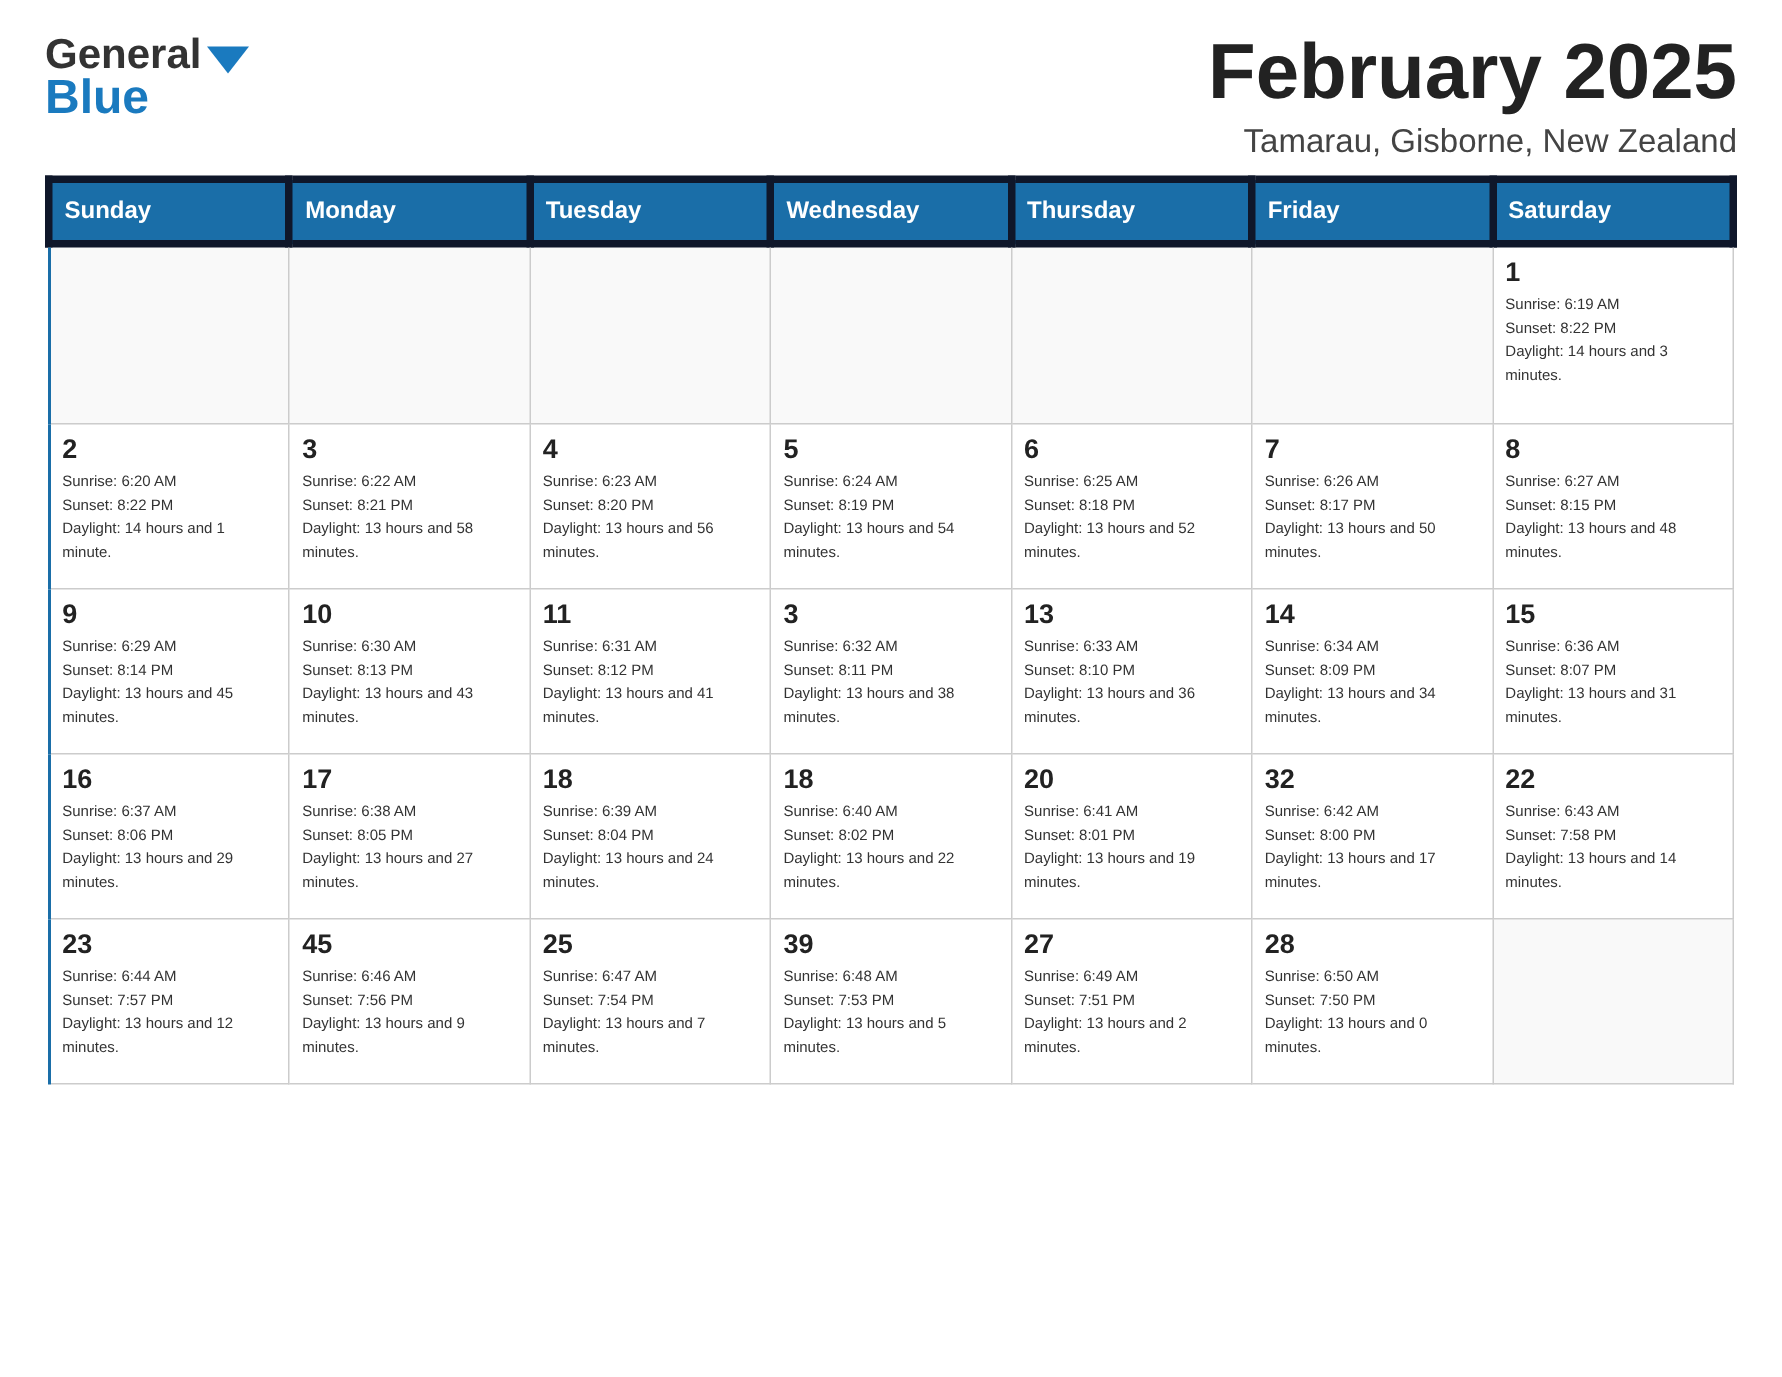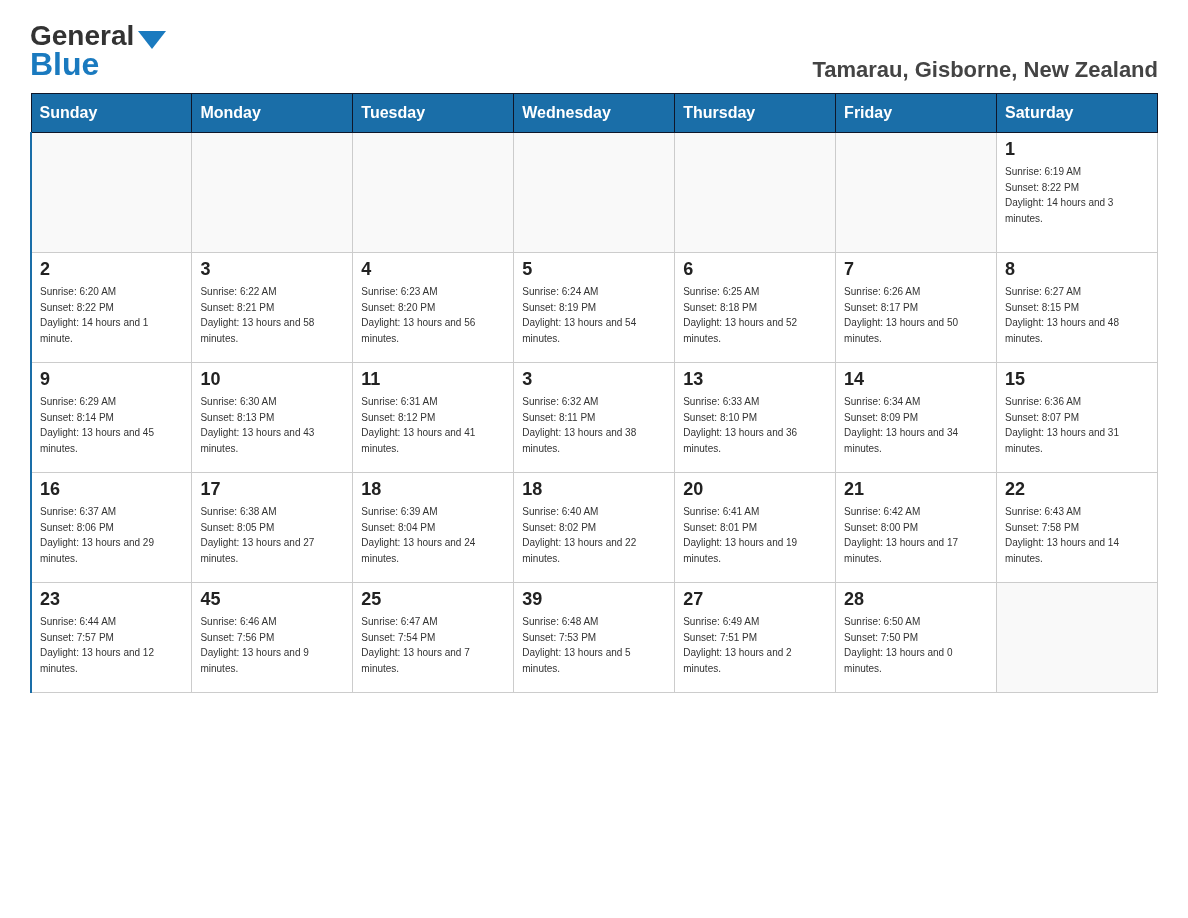--- a/index.html
+++ b/index.html
@@ -6,21 +6,21 @@
     body {
       font-family: Arial, sans-serif;
       background: #fff;
       width: 1188px;
       min-height: 918px;
       padding: 20px 30px;
     }
     .header {
       display: flex;
       justify-content: space-between;
-      align-items: flex-end;
+      align-items: flex-start;
       margin-bottom: 10px;
     }
     .logo {
       display: flex;
       flex-direction: column;
       align-items: flex-start;
     }
     .logo-general {
       font-size: 28px;
       font-weight: bold;
@@ -51,35 +51,34 @@
     .calendar-title {
       font-size: 52px;
       font-weight: bold;
       color: #222;
       line-height: 1.1;
     }
     .calendar-subtitle {
       font-size: 22px;
       color: #444;
       margin-top: 4px;
-      font-weight: bold;
     }
     table {
       width: 100%;
       border-collapse: collapse;
       table-layout: fixed;
     }
     thead tr th {
       background-color: #1a6ea8;
       color: #fff;
       font-size: 16px;
       font-weight: bold;
       padding: 10px 8px;
       text-align: left;
-      border: 1px solid #0f172a;
+      border: 5px solid #0f172a;
     }
     tbody tr td {
       vertical-align: top;
       border: 1px solid #ccc;
       padding: 6px 8px;
       min-height: 100px;
       height: 110px;
     }
     tbody tr:first-child td {
       height: 120px;
@@ -108,20 +107,21 @@
 
 <div class="header">
   <div class="logo">
     <div class="logo-general">
       <span>General</span>
       <span class="blue-arrow"></span>
     </div>
     <div class="logo-blue">Blue</div>
   </div>
   <div class="title-block">
+    <div class="calendar-title">February 2025</div>
     <div class="calendar-subtitle">Tamarau, Gisborne, New Zealand</div>
   </div>
 </div>
 
 <table>
   <thead>
     <tr>
 
     <th>Sunday</th>
         <th>Monday</th>
@@ -220,21 +220,21 @@
         </td>
         <td>
           <span class="day-number">18</span>
           <div class="day-info">Sunrise: 6:40 AM<br>Sunset: 8:02 PM<br>Daylight: 13 hours and 22 minutes.</div>
         </td>
         <td>
           <span class="day-number">20</span>
           <div class="day-info">Sunrise: 6:41 AM<br>Sunset: 8:01 PM<br>Daylight: 13 hours and 19 minutes.</div>
         </td>
         <td>
-          <span class="day-number">21</span>
+          <span class="day-number">32</span>
           <div class="day-info">Sunrise: 6:42 AM<br>Sunset: 8:00 PM<br>Daylight: 13 hours and 17 minutes.</div>
         </td>
         <td>
           <span class="day-number">22</span>
           <div class="day-info">Sunrise: 6:43 AM<br>Sunset: 7:58 PM<br>Daylight: 13 hours and 14 minutes.</div>
         </td>
       </tr>
       <tr>
         <td>
           <span class="day-number">23</span>

